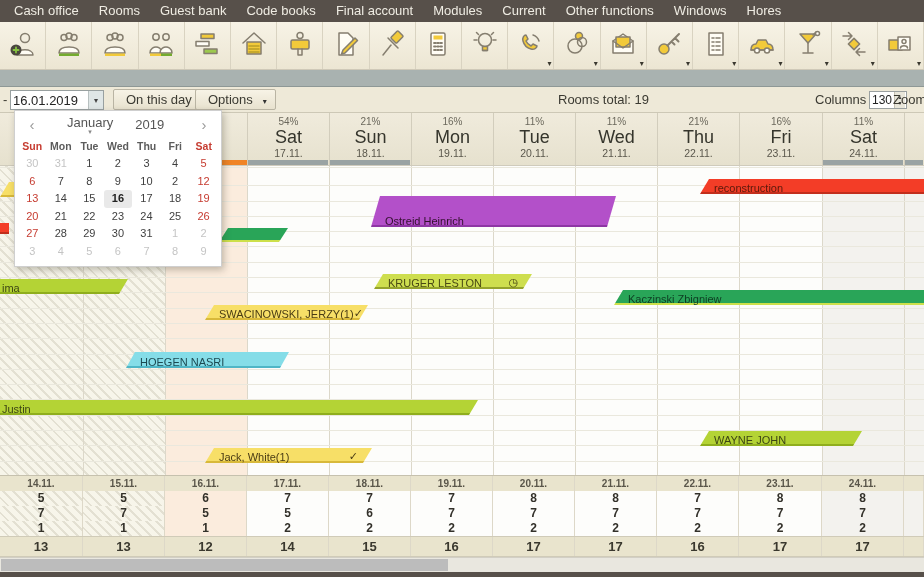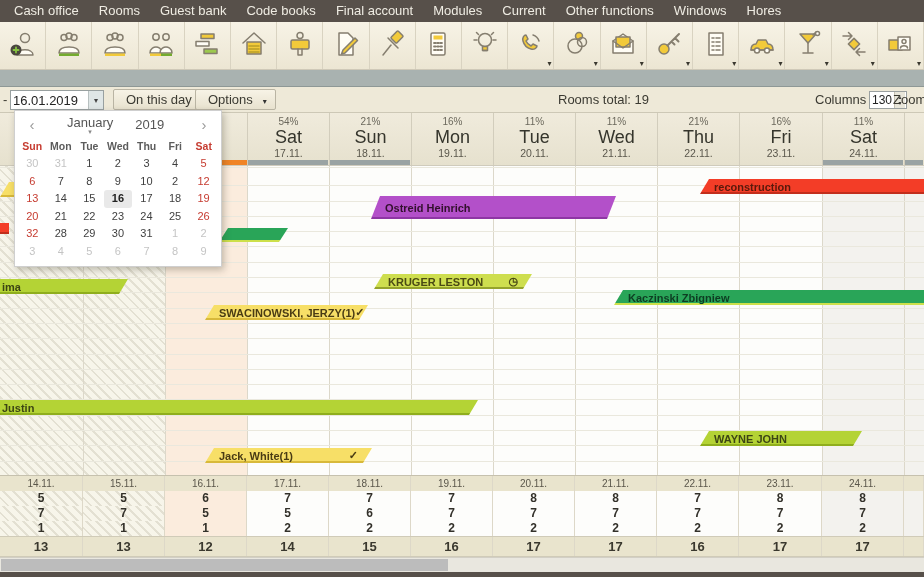--- a/index.html
+++ b/index.html
@@ -62,35 +62,35 @@
   .rowlines{position:absolute;left:0;top:0;width:100%;height:100%;z-index:3;pointer-events:none;
         background:repeating-linear-gradient(to bottom,transparent 0 14.3px,#eae8dd 14.3px 15.3px);
         background-position:0 5px;}
   .tint{position:absolute;top:0;height:100%;z-index:1;}
   .tint-hatch{background:repeating-linear-gradient(45deg,#f7f5ea 0 5px,#e3e0d2 5px 7px);}
   .tint-peach{background:#fbecdd;}
   .tint-gray{background:#f3f2ee;}
   .vline{position:absolute;top:0;width:1px;height:100%;background:#dcd8ca;z-index:2;}
 
   
-  .bar{position:absolute;z-index:5;font-size:11px;display:flex;align-items:center;
-       white-space:nowrap;overflow:hidden;cursor:default;font-weight:bold;}
+  .bar{position:absolute;z-index:5;font-size:11px;display:flex;align-items:flex-end;
+       white-space:nowrap;overflow:hidden;cursor:default;}
   .bar .lab{padding-left:14px;}
   .bar .mark{margin-left:auto;margin-right:14px;font-size:11px;}
   .cut{clip-path:polygon(9px 0,100% 0,calc(100% - 9px) 100%,0 100%);}
   .cut-r{clip-path:polygon(9px 0,100% 0,100% 100%,0 100%);}
   .cut-l{clip-path:polygon(0 0,100% 0,calc(100% - 9px) 100%,0 100%);}
 
   
   .foot-row{position:absolute;left:0;width:924px;display:flex;overflow:hidden;}
   .f-dates{top:475px;height:16px;background:#e9e4cd;border-top:1px solid #c6c1ae;}
   .f-num{height:15px;background:#fdfdfb;}
   .f-n1{top:491px;} .f-n2{top:506px;} .f-n3{top:521px;}
   .f-tot{top:536px;height:21px;background:#e9e4cd;border-top:1px solid #d0cbb8;border-bottom:1px solid #d0cbb8;}
-  .fcell{flex:0 0 auto;text-align:center;border-right:1px solid #ddd8c8;}
+  .fcell{flex:0 0 auto;text-align:center;border-right:1px solid #ddd8c8;font-weight:bold;}
   .f-dates .fcell{font-size:10px;color:#5a564a;line-height:16px;}
   .f-num .fcell{font-size:12px;font-weight:700;color:#33312a;line-height:15px;}
   .f-tot .fcell{font-size:13px;font-weight:700;color:#3a382e;line-height:20px;}
 
   
   .hscroll{position:absolute;left:0;top:557px;width:924px;height:15px;background:#e9e7df;border-top:1px solid #d2cfc5;}
   .thumb{position:absolute;left:1px;top:1px;width:447px;height:12px;background:#bcbcbc;}
   .statusbar{position:absolute;left:0;top:572px;width:924px;height:5px;background:#57504a;}
 
   
@@ -378,38 +378,41 @@
       <div class="vline" style="left: 822px;"></div>
       <div class="vline" style="left: 904px;"></div>
       <div class="rowlines"></div>
       <div class="bar " style="left: 0px; top: -9px; width: 6px; height: 9px; background: linear-gradient(to top, rgb(194, 46, 28) 0px, rgb(194, 46, 28) 2px, rgb(243, 61, 39) 2px); color: rgb(90, 25, 11);"></div>
       <div class="bar cut" style="left: 0px; top: 16px; width: 24px; height: 15px; background: linear-gradient(to top, rgb(216, 185, 58) 0px, rgb(216, 185, 58) 2px, rgb(247, 223, 103) 2px); color: rgb(74, 60, 20);">
         <span class="lab">to</span>
       </div>
       <div class="bar cut-r" style="left: 700px; top: 13px; width: 224px; height: 15px; background: linear-gradient(to top, rgb(194, 46, 28) 0px, rgb(194, 46, 28) 2px, rgb(243, 61, 39) 2px); color: rgb(90, 25, 11);">
         <span class="lab">reconstruction</span>
       </div>
-      <div class="bar cut" style="left: 371px; top: 30px; width: 245px; height: 23px; background: linear-gradient(to top, rgb(142, 54, 164) 0px, rgb(142, 54, 164) 2px, rgb(179, 80, 201) 2px); color: rgb(51, 16, 46);">
+      <div class="bar cut" style="left: 371px; top: 30px; width: 245px; height: 31px; background: linear-gradient(to top, rgb(142, 54, 164) 0px, rgb(142, 54, 164) 2px, rgb(179, 80, 201) 2px); color: rgb(51, 16, 46);">
         <span class="lab">Ostreid Heinrich</span>
       </div>
       <div class="bar " style="left: 0px; top: 57px; width: 9px; height: 11px; background: linear-gradient(to top, rgb(194, 46, 28) 0px, rgb(194, 46, 28) 2px, rgb(243, 61, 39) 2px); color: rgb(90, 25, 11);"></div>
       <div class="bar cut" style="left: 219px; top: 62px; width: 69px; height: 14px; background: linear-gradient(to top, rgb(205, 224, 74) 0px, rgb(205, 224, 74) 2px, rgb(41, 165, 88) 2px); color: rgb(13, 61, 34);"></div>
       <div class="bar cut-l" style="left: -12px; top: 113px; width: 140px; height: 15px; background: linear-gradient(to top, rgb(143, 174, 29) 0px, rgb(143, 174, 29) 2px, rgb(180, 211, 53) 2px); color: rgb(60, 69, 20);">
         <span class="lab">ima</span>
       </div>
       <div class="bar cut-r" style="left: 614px; top: 124px; width: 310px; height: 15px; background: linear-gradient(to top, rgb(205, 224, 74) 0px, rgb(205, 224, 74) 2px, rgb(41, 165, 88) 2px); color: rgb(13, 61, 34);">
         <span class="lab">Kaczinski Zbigniew</span>
       </div>
       <div class="bar cut" style="left: 374px; top: 108px; width: 158px; height: 15px; background: linear-gradient(to top, rgb(149, 163, 44) 0px, rgb(149, 163, 44) 2px, rgb(206, 222, 79) 2px); color: rgb(74, 74, 20);">
         <span class="lab">KRUGER LESTON</span>
         <span class="mark">◷</span>
       </div>
       <div class="bar cut" style="left: 205px; top: 139px; width: 163px; height: 15px; background: linear-gradient(to top, rgb(216, 185, 58) 0px, rgb(216, 185, 58) 2px, rgb(247, 223, 103) 2px); color: rgb(74, 60, 20);">
         <span class="lab">SWACINOWSKI, JERZY(1)</span>
         <span class="mark">✓</span>
+      </div>
+      <div class="bar cut" style="left: 126px; top: 186px; width: 163px; height: 16px; background: linear-gradient(to top, rgb(79, 182, 198) 0px, rgb(79, 182, 198) 2px, rgb(133, 221, 232) 2px); color: rgb(28, 74, 82);">
+        <span class="lab">HOEGEN NASRI</span>
       </div>
       <div class="bar cut-l" style="left: -12px; top: 234px; width: 490px; height: 15px; background: linear-gradient(to top, rgb(143, 174, 29) 0px, rgb(143, 174, 29) 2px, rgb(180, 211, 53) 2px); color: rgb(60, 69, 20);">
         <span class="lab">Justin</span>
       </div>
       <div class="bar cut" style="left: 700px; top: 265px; width: 162px; height: 15px; background: linear-gradient(to top, rgb(143, 174, 29) 0px, rgb(143, 174, 29) 2px, rgb(180, 211, 53) 2px); color: rgb(60, 69, 20);">
         <span class="lab">WAYNE JOHN</span>
       </div>
       <div class="bar cut" style="left: 205px; top: 282px; width: 167px; height: 15px; background: linear-gradient(to top, rgb(216, 185, 58) 0px, rgb(216, 185, 58) 2px, rgb(247, 223, 103) 2px); color: rgb(74, 60, 20);">
         <span class="lab">Jack, White(1)</span>
         <span class="mark">✓</span>
@@ -530,21 +533,21 @@
         <span class="calcell ">17</span>
         <span class="calcell ">18</span>
         <span class="calcell we">19</span>
         <span class="calcell we">20</span>
         <span class="calcell ">21</span>
         <span class="calcell ">22</span>
         <span class="calcell ">23</span>
         <span class="calcell ">24</span>
         <span class="calcell ">25</span>
         <span class="calcell we">26</span>
-        <span class="calcell we">32</span>
+        <span class="calcell we">27</span>
         <span class="calcell ">28</span>
         <span class="calcell ">29</span>
         <span class="calcell ">30</span>
         <span class="calcell ">31</span>
         <span class="calcell out">1</span>
         <span class="calcell out">2</span>
         <span class="calcell out">3</span>
         <span class="calcell out">4</span>
         <span class="calcell out">5</span>
         <span class="calcell out">6</span>

